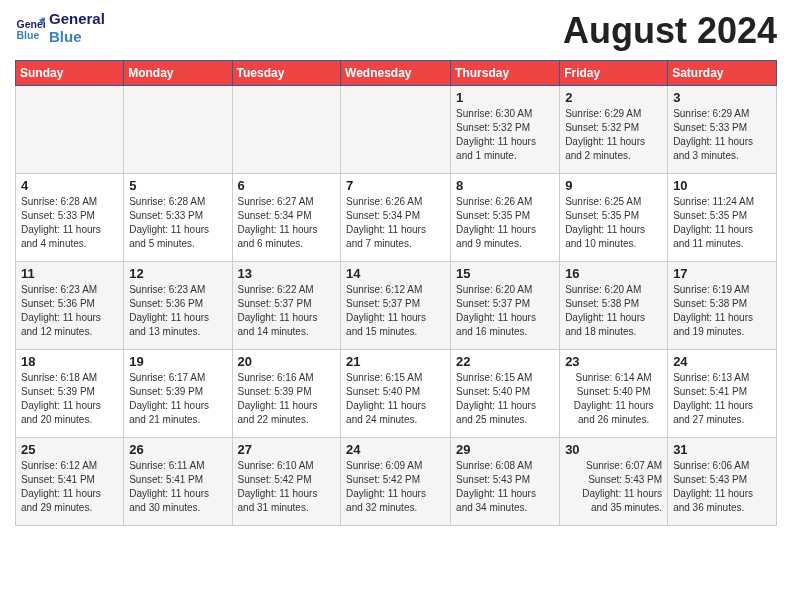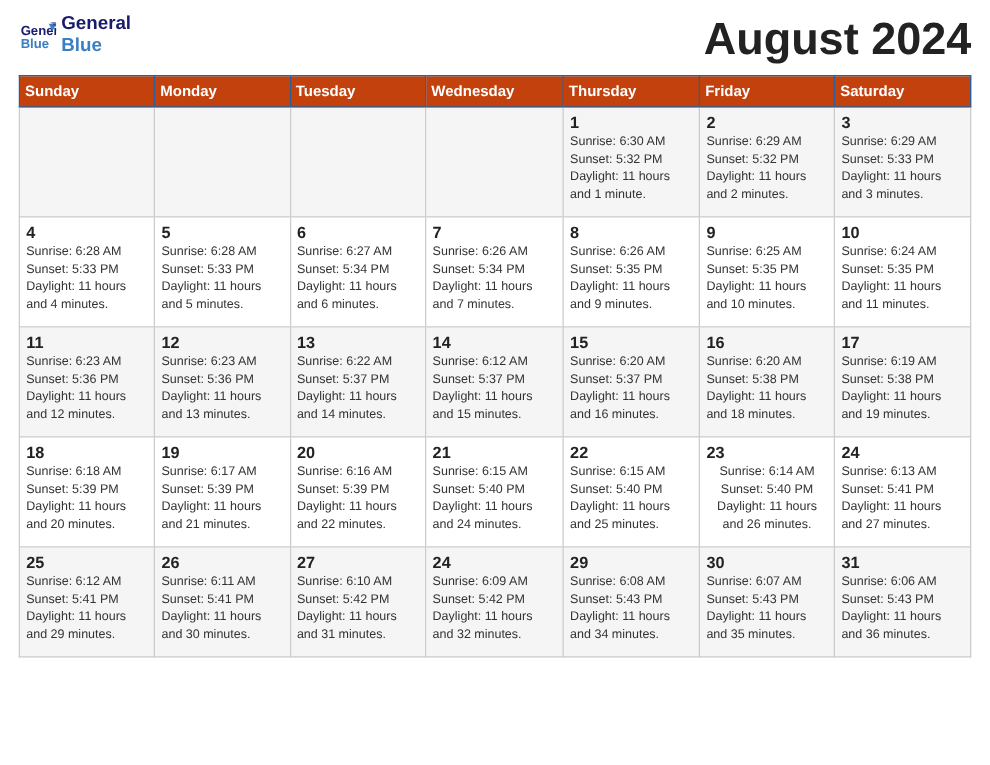--- a/index.html
+++ b/index.html
@@ -36,21 +36,21 @@
     .location {
       font-size: 15px;
       color: #444;
     }
     .calendar-table {
       width: 100%;
       border-collapse: collapse;
       font-size: 10.5px;
     }
     .calendar-table thead tr th {
-      background: #c2410c;
+      background: #ef4444;
       color: #fff;
       padding: 5px 4px;
       text-align: left;
       font-size: 12px;
       font-weight: bold;
       border: 1px solid #2a5f9a;
     }
     .calendar-table tbody tr td {
       border: 1px solid #ccc;
       vertical-align: top;
@@ -173,21 +173,21 @@
 Daylight: 11 hours and 9 minutes.</div>
         </td>
         <td>
           <span class="day-number">9</span>
           <div class="day-info" style="white-space: pre-line;">Sunrise: 6:25 AM
 Sunset: 5:35 PM
 Daylight: 11 hours and 10 minutes.</div>
         </td>
         <td>
           <span class="day-number">10</span>
-          <div class="day-info" style="white-space: pre-line;">Sunrise: 6:24 AM
+          <div class="day-info" style="white-space: pre-line;">Sunrise: 11:24 AM
 Sunset: 5:35 PM
 Daylight: 11 hours and 11 minutes.</div>
         </td>
       </tr>
       <tr>
         <td>
           <span class="day-number">11</span>
           <div class="day-info" style="white-space: pre-line;">Sunrise: 6:23 AM
 Sunset: 5:36 PM
 Daylight: 11 hours and 12 minutes.</div>
@@ -299,21 +299,21 @@
 Daylight: 11 hours and 32 minutes.</div>
         </td>
         <td>
           <span class="day-number">29</span>
           <div class="day-info" style="white-space: pre-line;">Sunrise: 6:08 AM
 Sunset: 5:43 PM
 Daylight: 11 hours and 34 minutes.</div>
         </td>
         <td>
           <span class="day-number">30</span>
-          <div class="day-info" style="white-space: pre-line;">Sunrise: 6:07 AM
+          <div class="day-info" style="white-space: pre-line; text-align: right;">Sunrise: 6:07 AM
 Sunset: 5:43 PM
 Daylight: 11 hours and 35 minutes.</div>
         </td>
         <td>
           <span class="day-number">31</span>
           <div class="day-info" style="white-space: pre-line;">Sunrise: 6:06 AM
 Sunset: 5:43 PM
 Daylight: 11 hours and 36 minutes.</div>
         </td>
       </tr>

